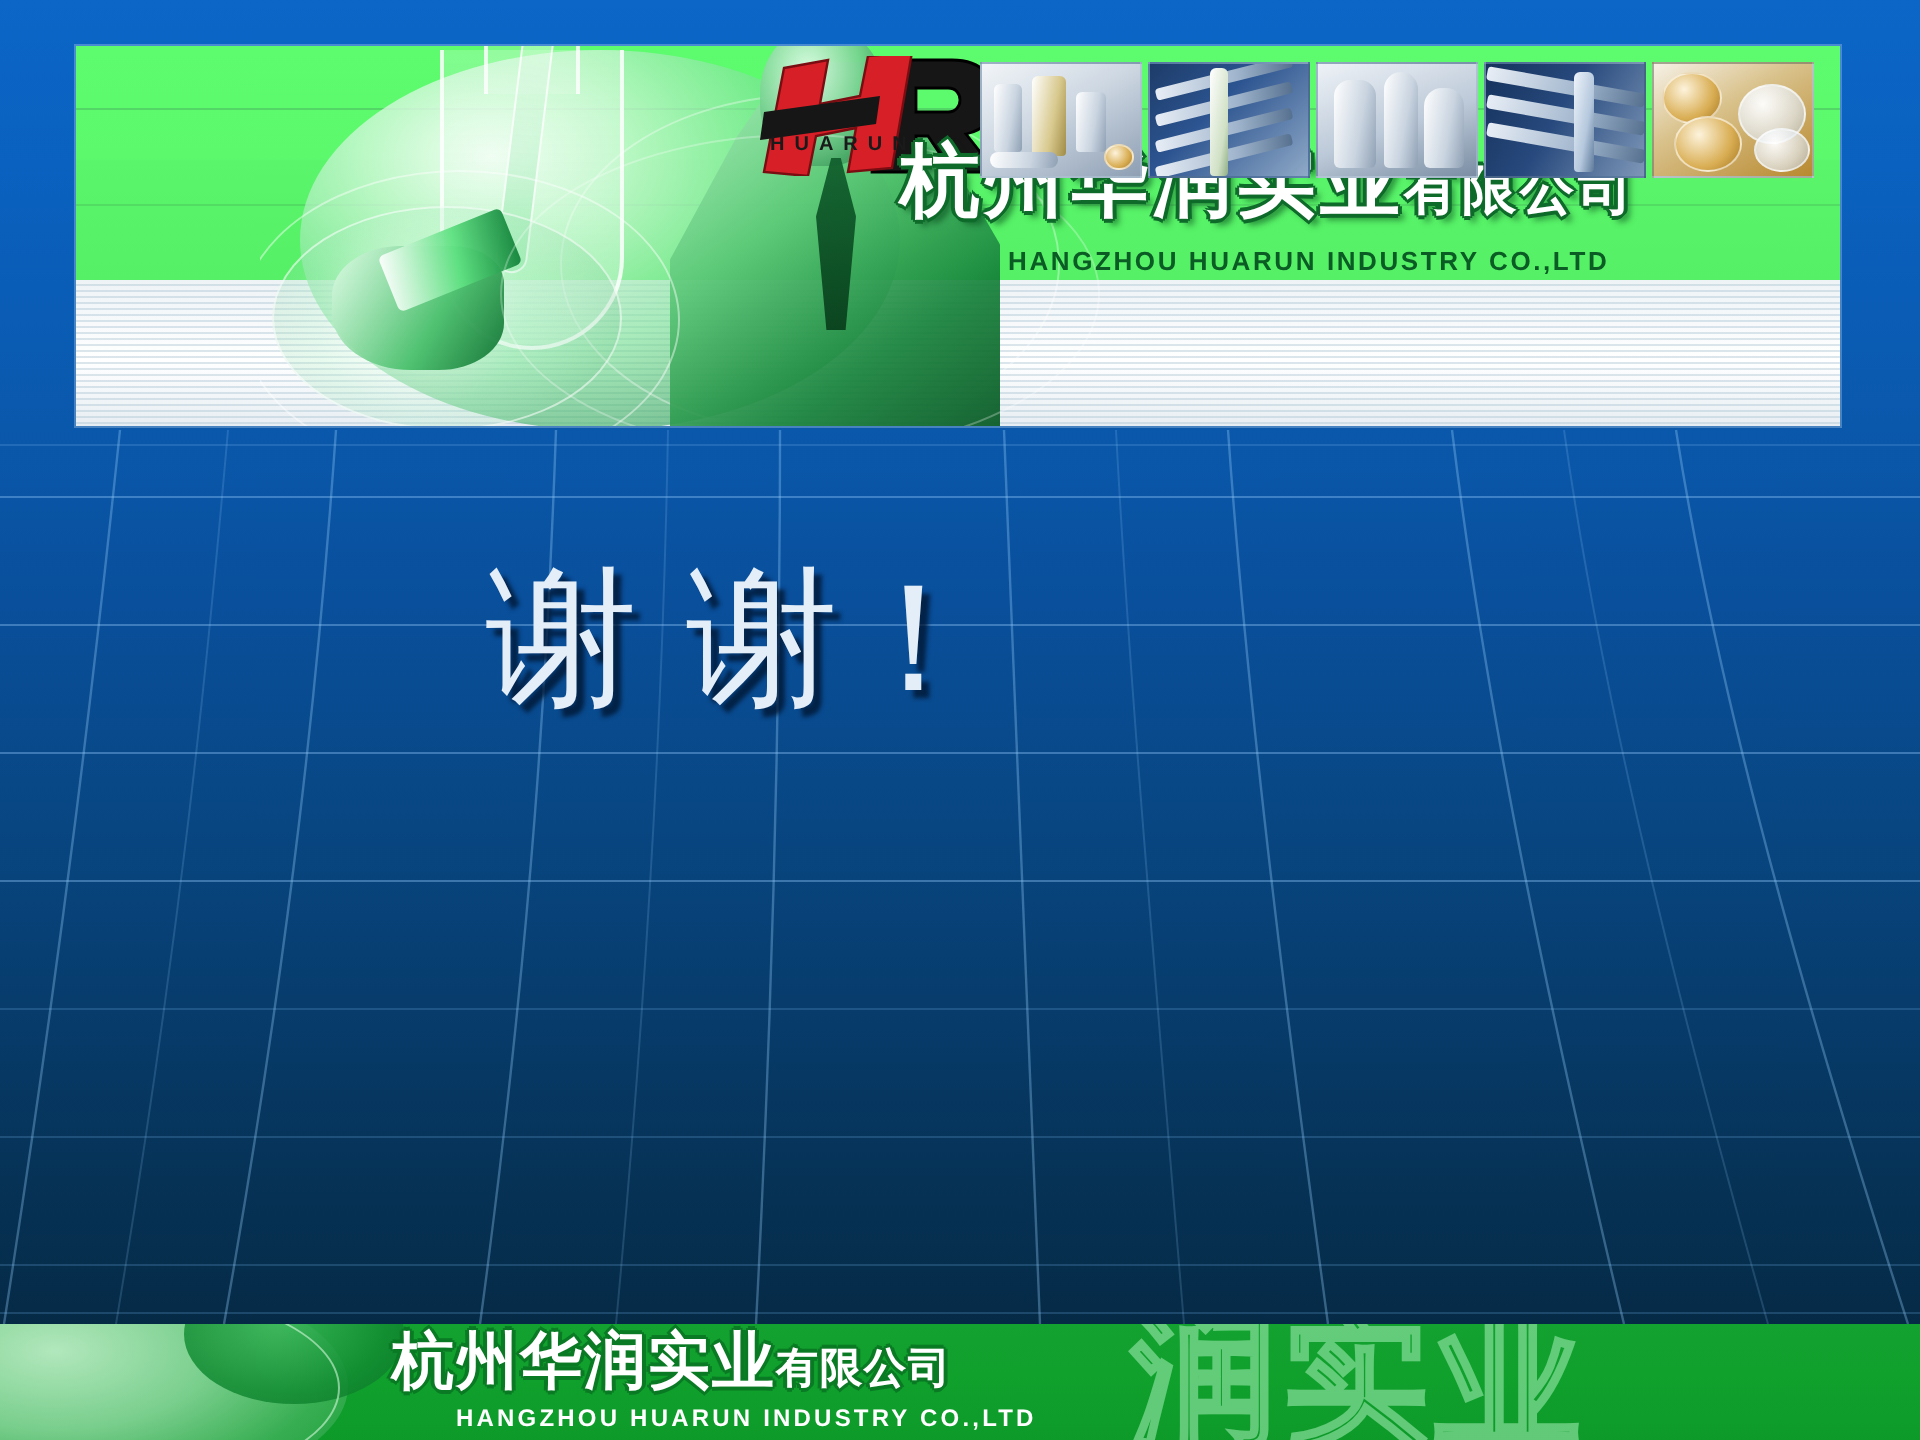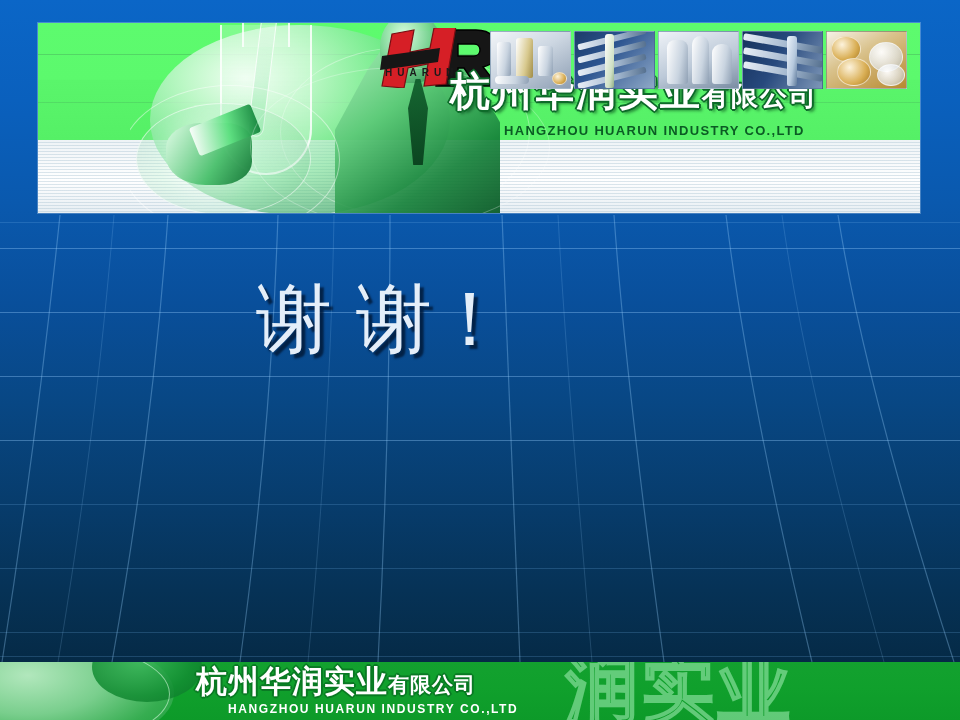--- a/index.html
+++ b/index.html
@@ -211,21 +211,21 @@
     background:radial-gradient(circle at 36% 32%, #fdf3dc, #d9ae54 60%, #a5761f);
     border:1px solid rgba(255,255,255,.6);
   }
   .dish.clear {
     background:radial-gradient(circle at 36% 32%, rgba(255,255,255,.95), rgba(226,233,240,.7) 60%, rgba(168,184,200,.6));
   }
 
   
   #main-text {
     position:absolute; left:0; top:278px; width:764px;
-    text-align:center; pointer-events:none;margin-left:13px;
+    text-align:center; pointer-events:none;
   }
   #thanks-cn {
     font-family:"DejaVu Sans","Liberation Sans",sans-serif;
     font-size:76px; font-weight:normal;
     color:#e4eef9; line-height:1.08;
     letter-spacing:0;
     text-shadow:4px 4px 2px rgba(2,20,46,.75);
     margin-left:-26px;
   }
   #thanks-en {

